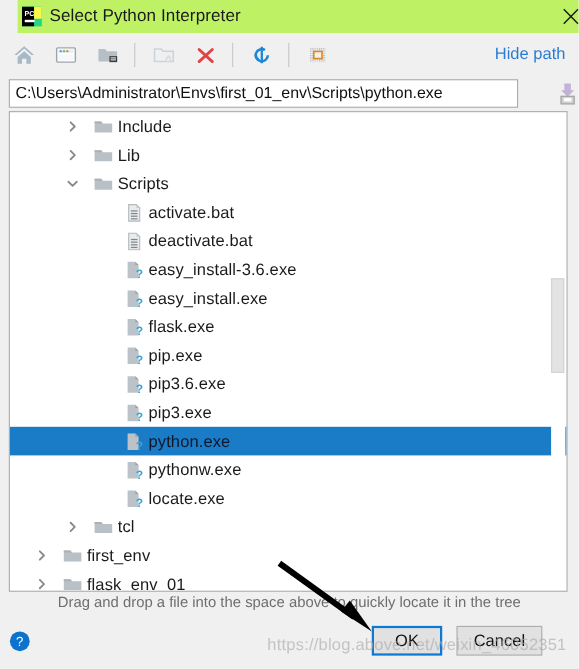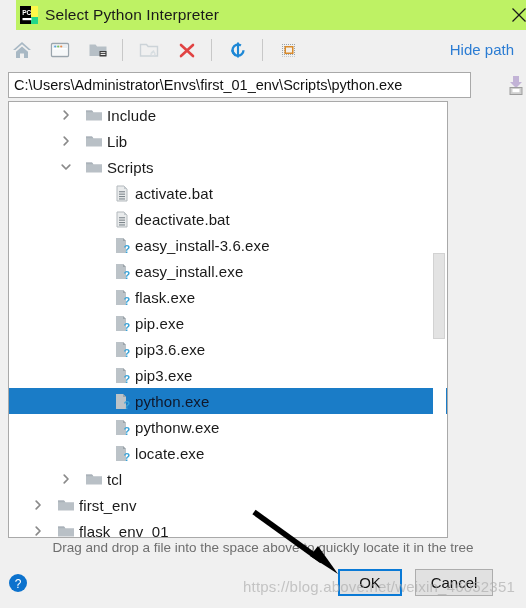--- a/index.html
+++ b/index.html
@@ -113,21 +113,21 @@
     margin-left: 7px;
     width: 20px; height: 22px;
     flex: none;
     cursor: default;
   }
 
   
   .treepanel {
     position: absolute;
     left: 8px; top: 101px;
-    width: 440px; height: 437px;
+    width: 508px; height: 437px;
     box-sizing: border-box;
     border: 1px solid #a9a9a9;
     background: #ffffff;
     overflow: hidden;
   }
   .treelist {
     position: absolute;
     left: 0; top: 0;
     width: 494px;
   }

